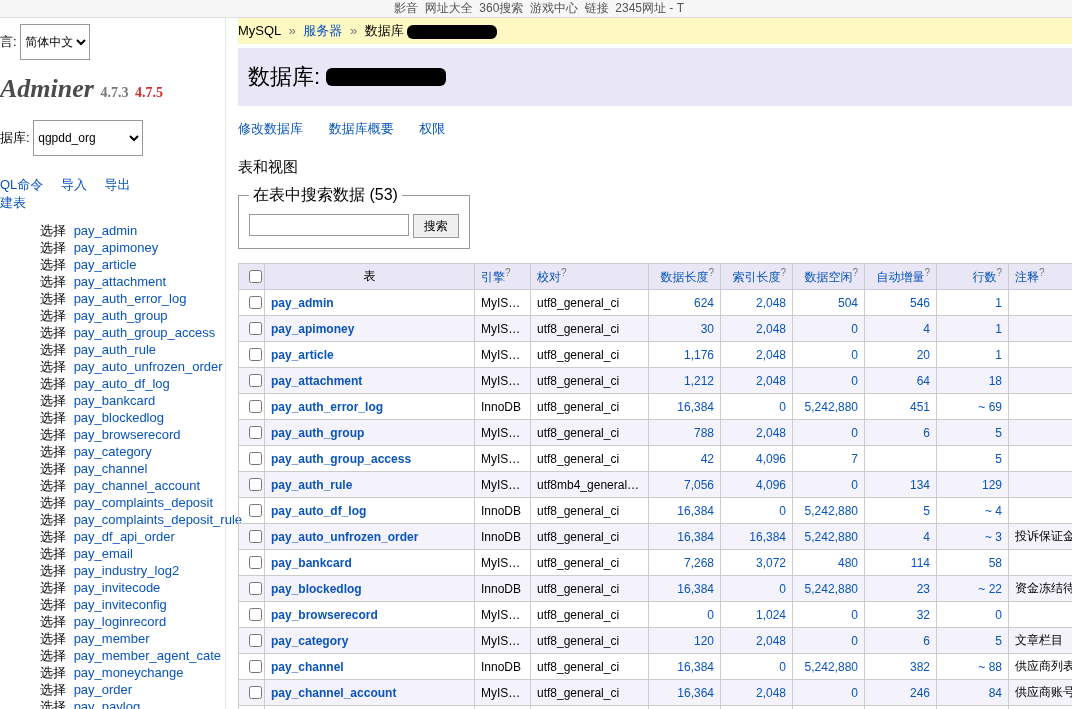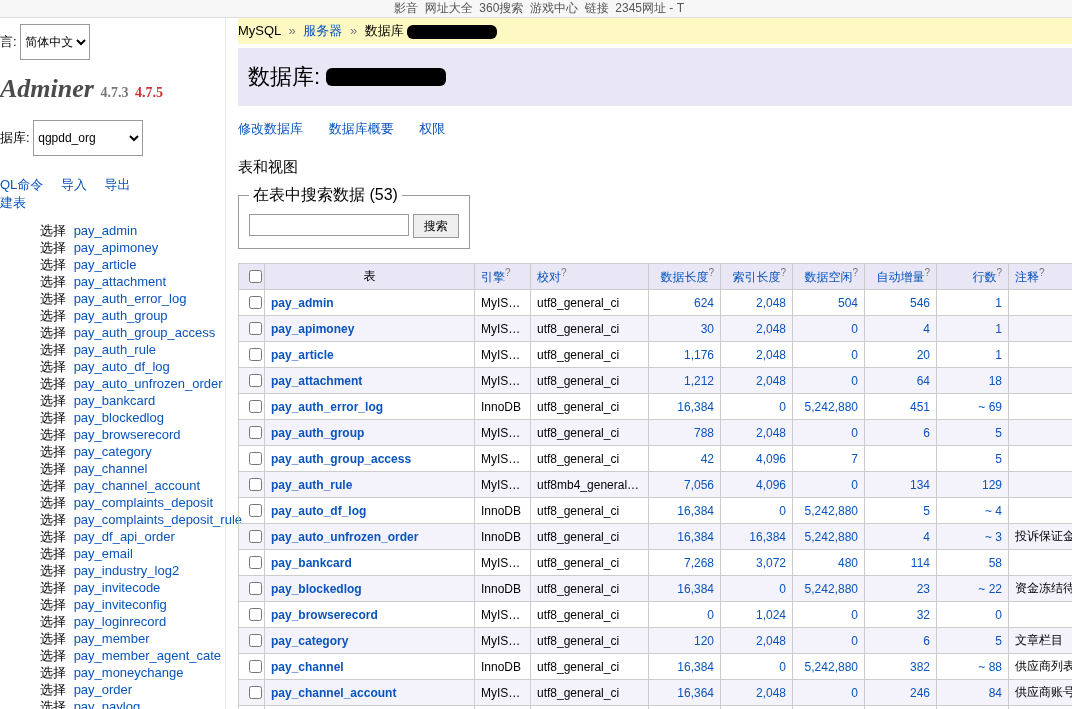--- a/index.html
+++ b/index.html
@@ -82,22 +82,22 @@
     </div>
     <div class="sidelist" id="sidelist">
         <div><span class="sel">选择</span> <a href="#">pay_admin</a></div>
         <div><span class="sel">选择</span> <a href="#">pay_apimoney</a></div>
         <div><span class="sel">选择</span> <a href="#">pay_article</a></div>
         <div><span class="sel">选择</span> <a href="#">pay_attachment</a></div>
         <div><span class="sel">选择</span> <a href="#">pay_auth_error_log</a></div>
         <div><span class="sel">选择</span> <a href="#">pay_auth_group</a></div>
         <div><span class="sel">选择</span> <a href="#">pay_auth_group_access</a></div>
         <div><span class="sel">选择</span> <a href="#">pay_auth_rule</a></div>
+        <div><span class="sel">选择</span> <a href="#">pay_auto_unfrozen_order</a></div>
         <div><span class="sel">选择</span> <a href="#">pay_auto_df_log</a></div>
-        <div><span class="sel">选择</span> <a href="#">pay_auto_unfrozen_order</a></div>
         <div><span class="sel">选择</span> <a href="#">pay_bankcard</a></div>
         <div><span class="sel">选择</span> <a href="#">pay_blockedlog</a></div>
         <div><span class="sel">选择</span> <a href="#">pay_browserecord</a></div>
         <div><span class="sel">选择</span> <a href="#">pay_category</a></div>
         <div><span class="sel">选择</span> <a href="#">pay_channel</a></div>
         <div><span class="sel">选择</span> <a href="#">pay_channel_account</a></div>
         <div><span class="sel">选择</span> <a href="#">pay_complaints_deposit</a></div>
         <div><span class="sel">选择</span> <a href="#">pay_complaints_deposit_rule</a></div>
         <div><span class="sel">选择</span> <a href="#">pay_df_api_order</a></div>
         <div><span class="sel">选择</span> <a href="#">pay_email</a></div>

